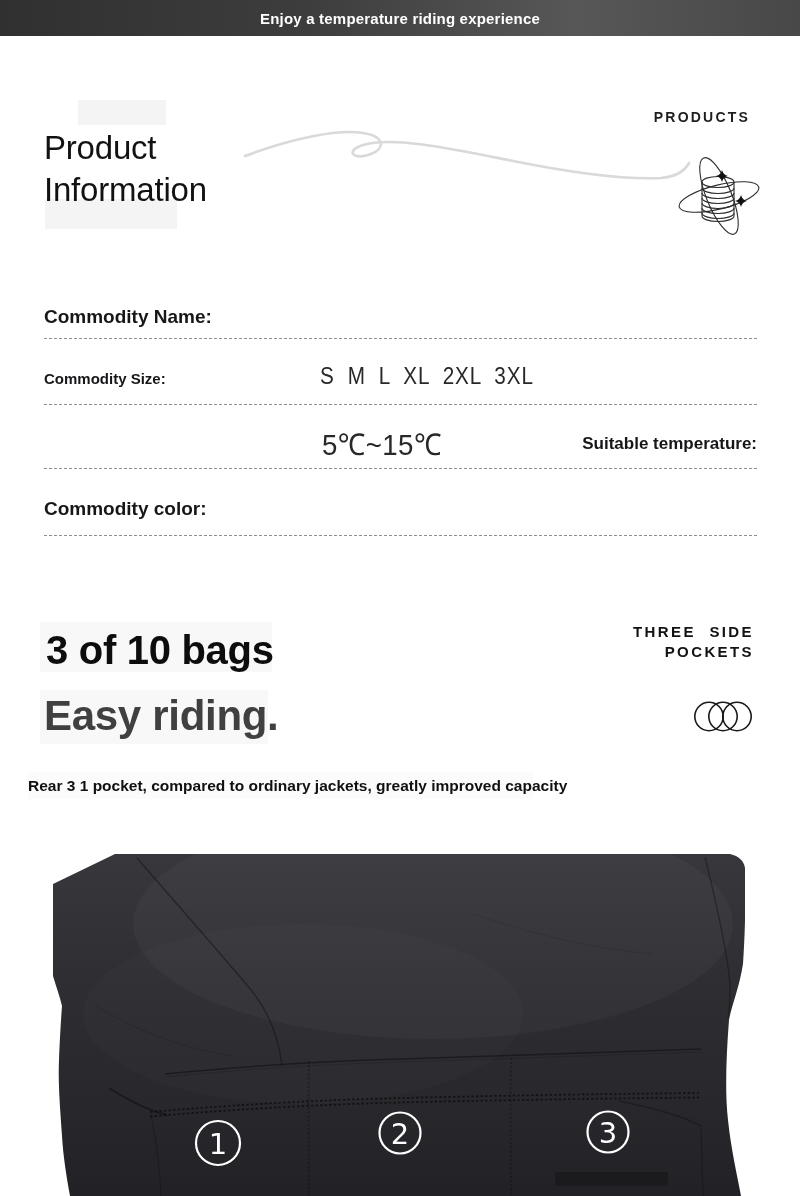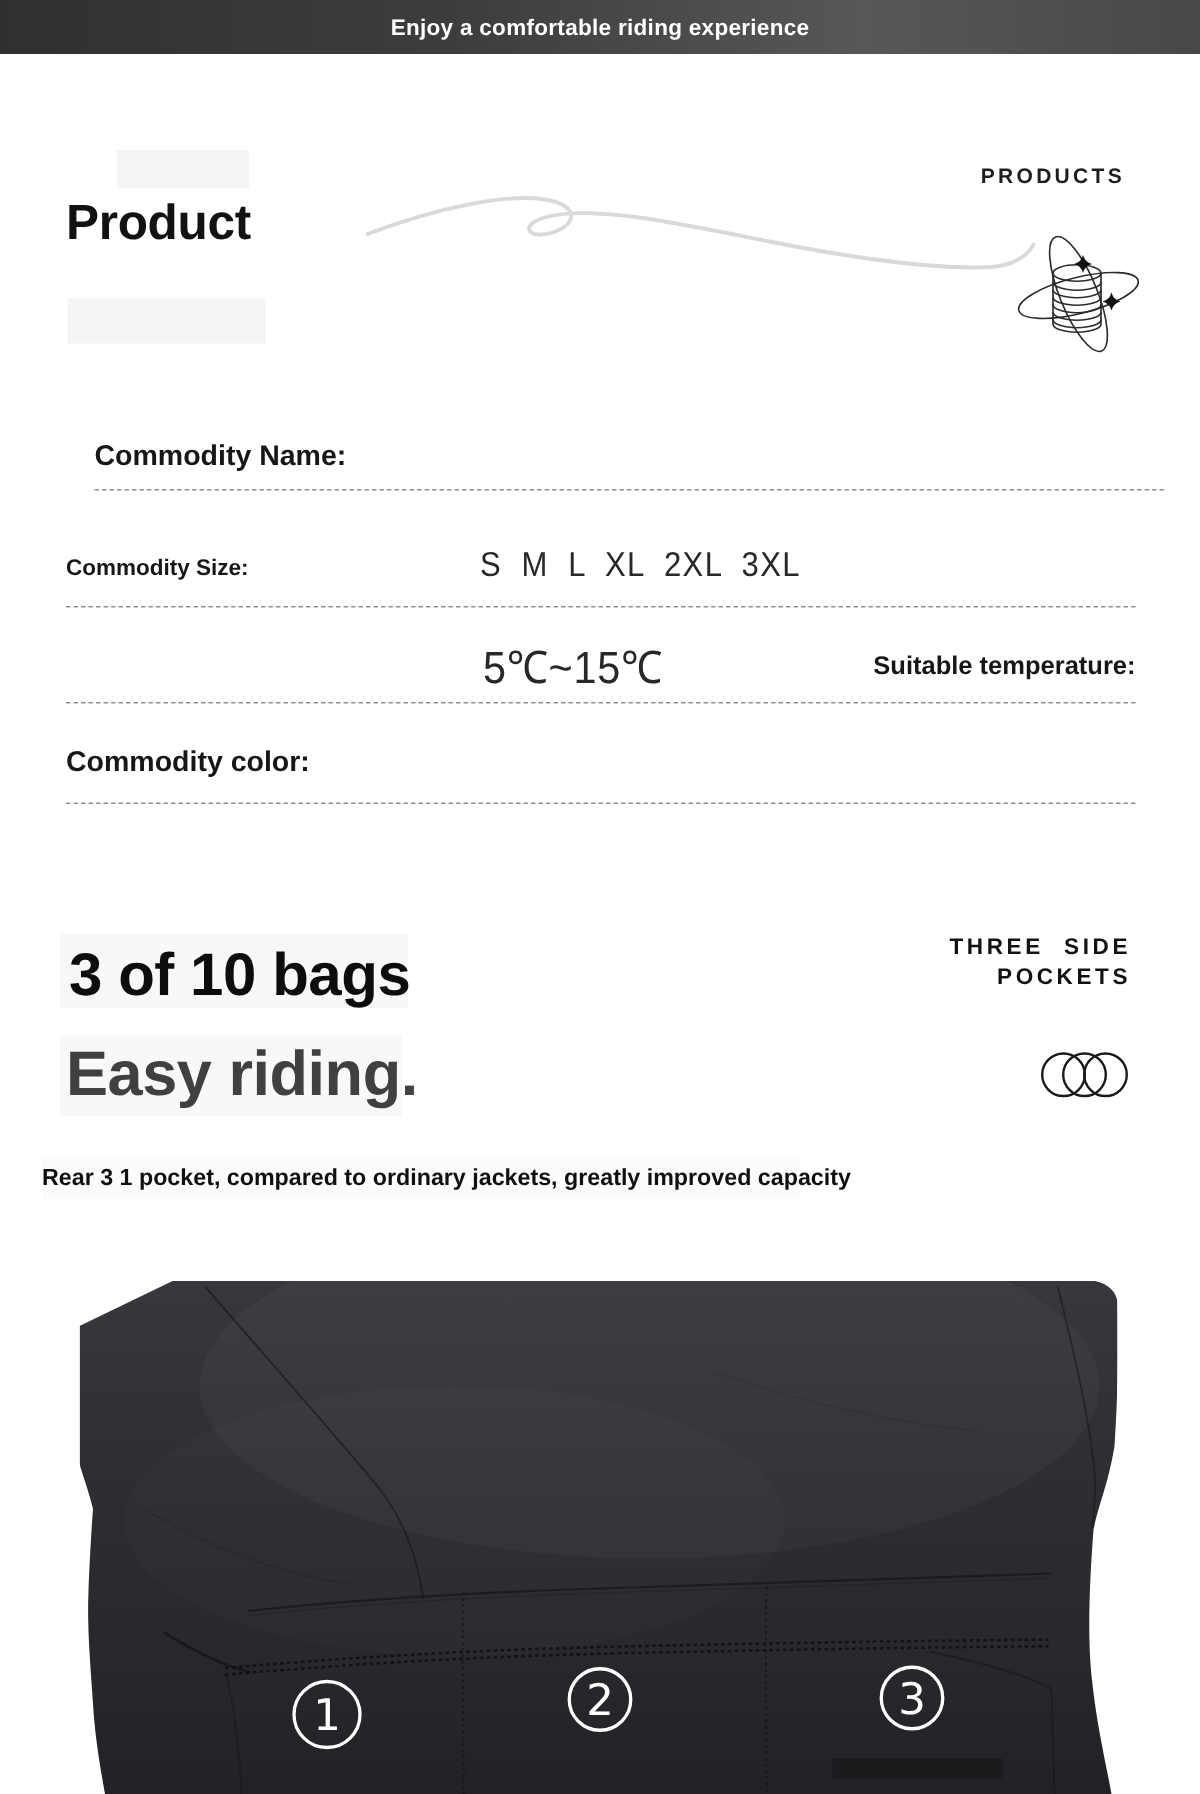--- a/index.html
+++ b/index.html
@@ -16,28 +16,28 @@
     display:flex;align-items:center;justify-content:center;
   }
   .banner span{color:#fff;font-size:15px;font-weight:bold;letter-spacing:.2px;}
 
   
   .wm{background:#f4f4f4;}
   .wm.light{background:#f8f8f8;}
   .wm.lighter{background:#fbfbfb;}
 
   
-  .page-title{left:44px;top:127px;font-size:33px;line-height:42px;font-weight:bold;color:#121212;letter-spacing:-.2px;}
+  .page-title{left:44px;top:127px;font-size:33px;line-height:42px;font-weight:normal;color:#121212;letter-spacing:-.2px;}
   .products-label{right:50px;top:109px;font-size:14px;font-weight:bold;letter-spacing:2.2px;color:#1e1e1e;}
 
   
   .spec-row{left:44px;width:713px;border-bottom:1px dashed #8f8f8f;display:flex;align-items:center;position:absolute;}
   .spec-row .label{font-weight:bold;color:#17171a;}
   .spec-row .value{position:absolute;font-weight:bold;color:#1b1b1d;white-space:nowrap;}
-  .r1{top:284px;height:42px;margin-left:19px;}
+  .r1{top:296px;height:42px;}
   .r1 .label{font-size:19px;}
   .r1 .value{left:228px;top:10px;font-size:15px;}
   .r2{top:339px;height:65px;padding-top:14px;box-sizing:content-box;height:51px;}
   .r2 .label{font-size:15px;}
   .r2 .value{left:276px;top:24px;font-size:23px;font-weight:normal;color:#28282a;letter-spacing:1px;word-spacing:7px;transform:scaleX(.9);transform-origin:left top;}
   .r3{top:405px;height:48px;padding-top:15px;justify-content:flex-end;}
   .r3 .label{font-size:17px;}
   .r3 .value{left:278px;top:18px;font-size:30px;font-weight:normal;color:#28282a;letter-spacing:.5px;transform:scaleX(.92);transform-origin:left top;}
   .r4{top:469px;height:52px;padding-top:14px;}
   .r4 .label{font-size:19px;}
@@ -49,37 +49,38 @@
   .side-label{right:46px;top:622px;text-align:right;font-size:15px;font-weight:bold;line-height:20px;letter-spacing:2.4px;word-spacing:7px;color:#121212;}
   .subtext{left:28px;top:777px;font-size:15.5px;font-weight:bold;color:#101010;}
 
   .icon-wrap{line-height:0;}
   .photo{left:53px;top:854px;width:692px;height:342px;}
 </style>
 </head>
 <body>
 
 <div class="abs banner">
-  <span>Enjoy a comfortable riding experience</span>
+  <span>Enjoy a temperature riding experience</span>
 </div>
 
 <div class="abs wm" style="left:78px;top:100px;width:88px;height:25px;"></div>
 <div class="abs wm" style="left:45px;top:199px;width:132px;height:30px;"></div>
 <div class="abs wm light" style="left:40px;top:622px;width:232px;height:50px;"></div>
 <div class="abs wm light" style="left:40px;top:690px;width:228px;height:54px;"></div>
 <div class="abs wm lighter" style="left:28px;top:772px;width:505px;height:27px;"></div>
 
 <div class="abs icon-wrap" style="left:233px;top:116px;">
   <svg width="460" height="80" viewBox="0 0 460 80">
     <path d="M 12,40 C 60,22 105,13 130,17 C 151,20 153,32 138,38 C 121,45 111,35 130,29 C 160,20 220,33 280,45 C 330,55 390,64 428,62 C 441,61 451,56 456,47" fill="none" stroke="#d9d9d9" stroke-width="2.6" stroke-linecap="round"></path>
   </svg>
 </div>
 
 <div class="abs page-title">
   <div>Product</div>
+  <div>Information</div>
 </div>
 <div class="abs products-label">PRODUCTS</div>
 
 <div class="abs icon-wrap" style="left:678px;top:152px;">
   <svg width="92" height="92" viewBox="0 0 92 92">
     <g fill="none" stroke="#2c2c2c" stroke-width="1.1">
       <ellipse cx="41" cy="44" rx="41" ry="12.5" transform="rotate(68 41 44)"></ellipse>
       <ellipse cx="41" cy="45" rx="41" ry="12" transform="rotate(-14 41 45)"></ellipse>
       <ellipse cx="40" cy="30" rx="16" ry="5.5"></ellipse>
       <path d="M 24,30 L 24,64 M 56,30 L 56,64"></path>

